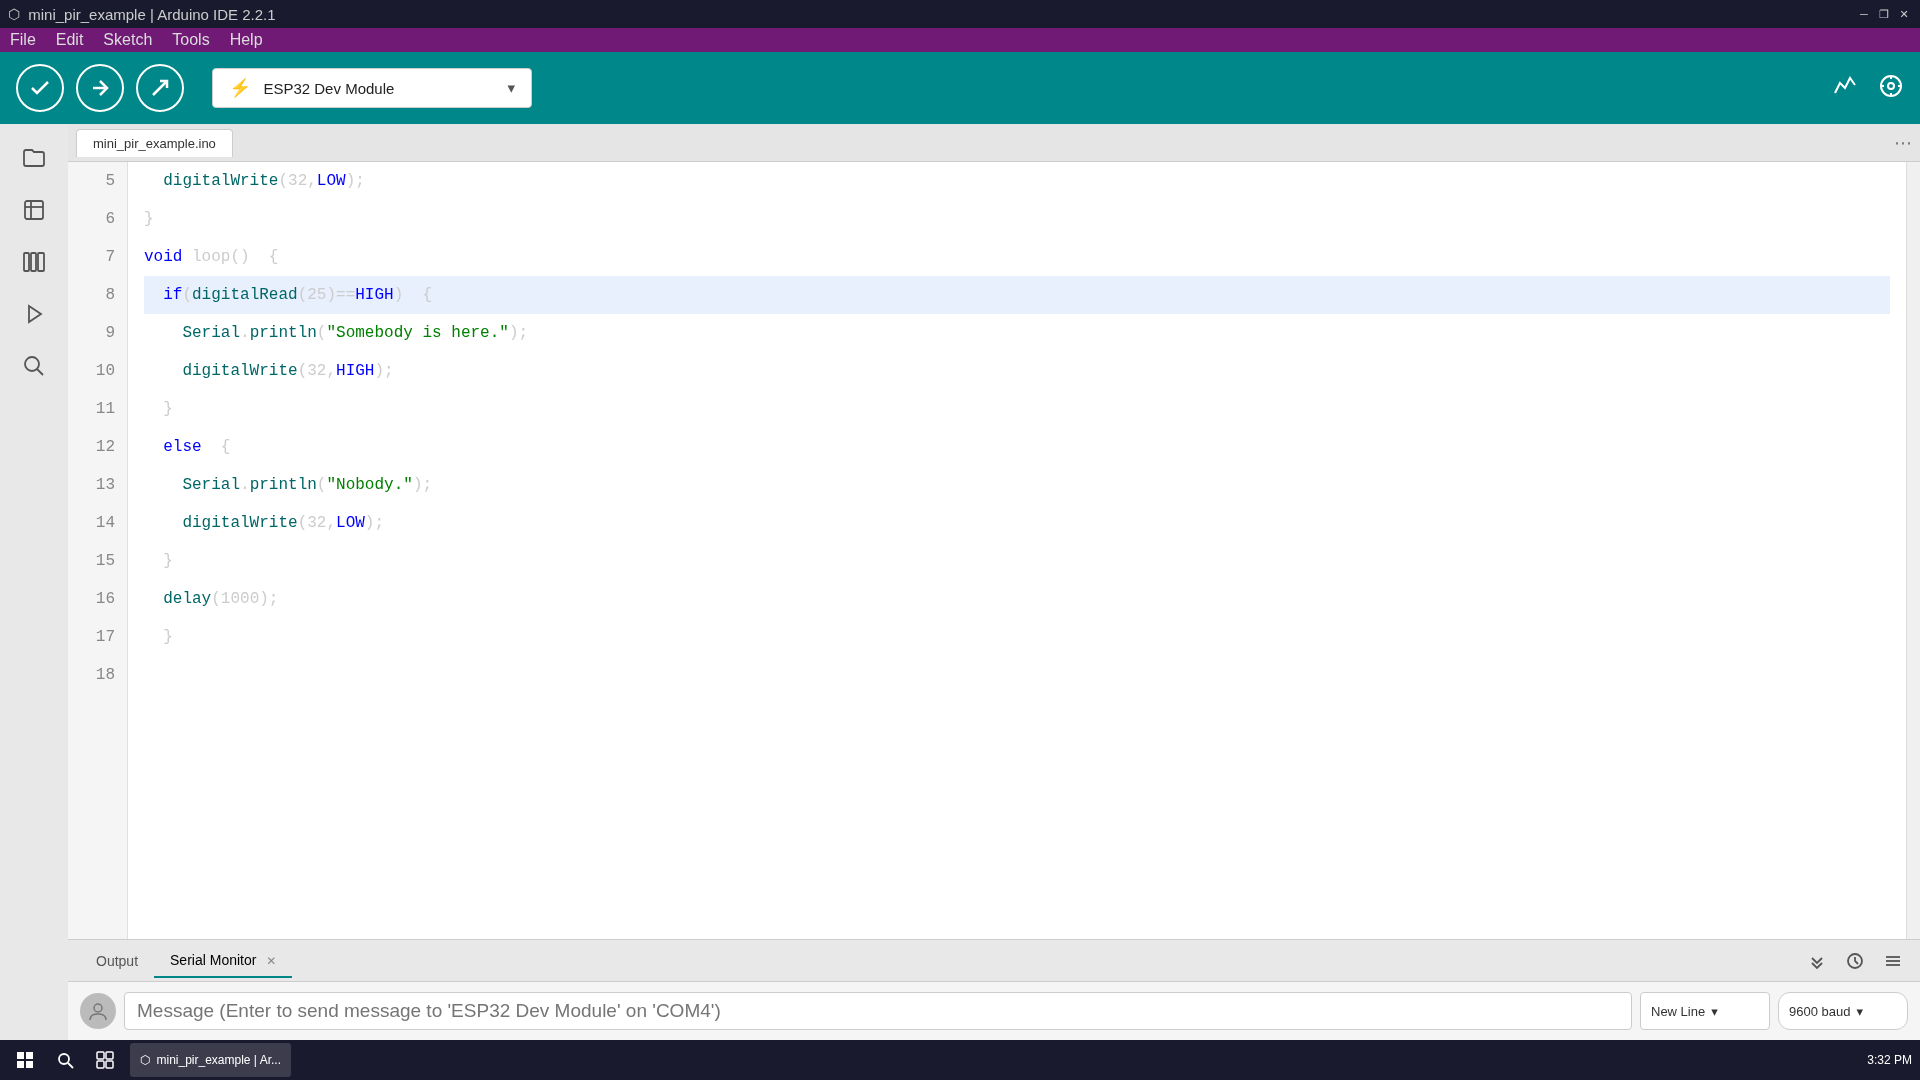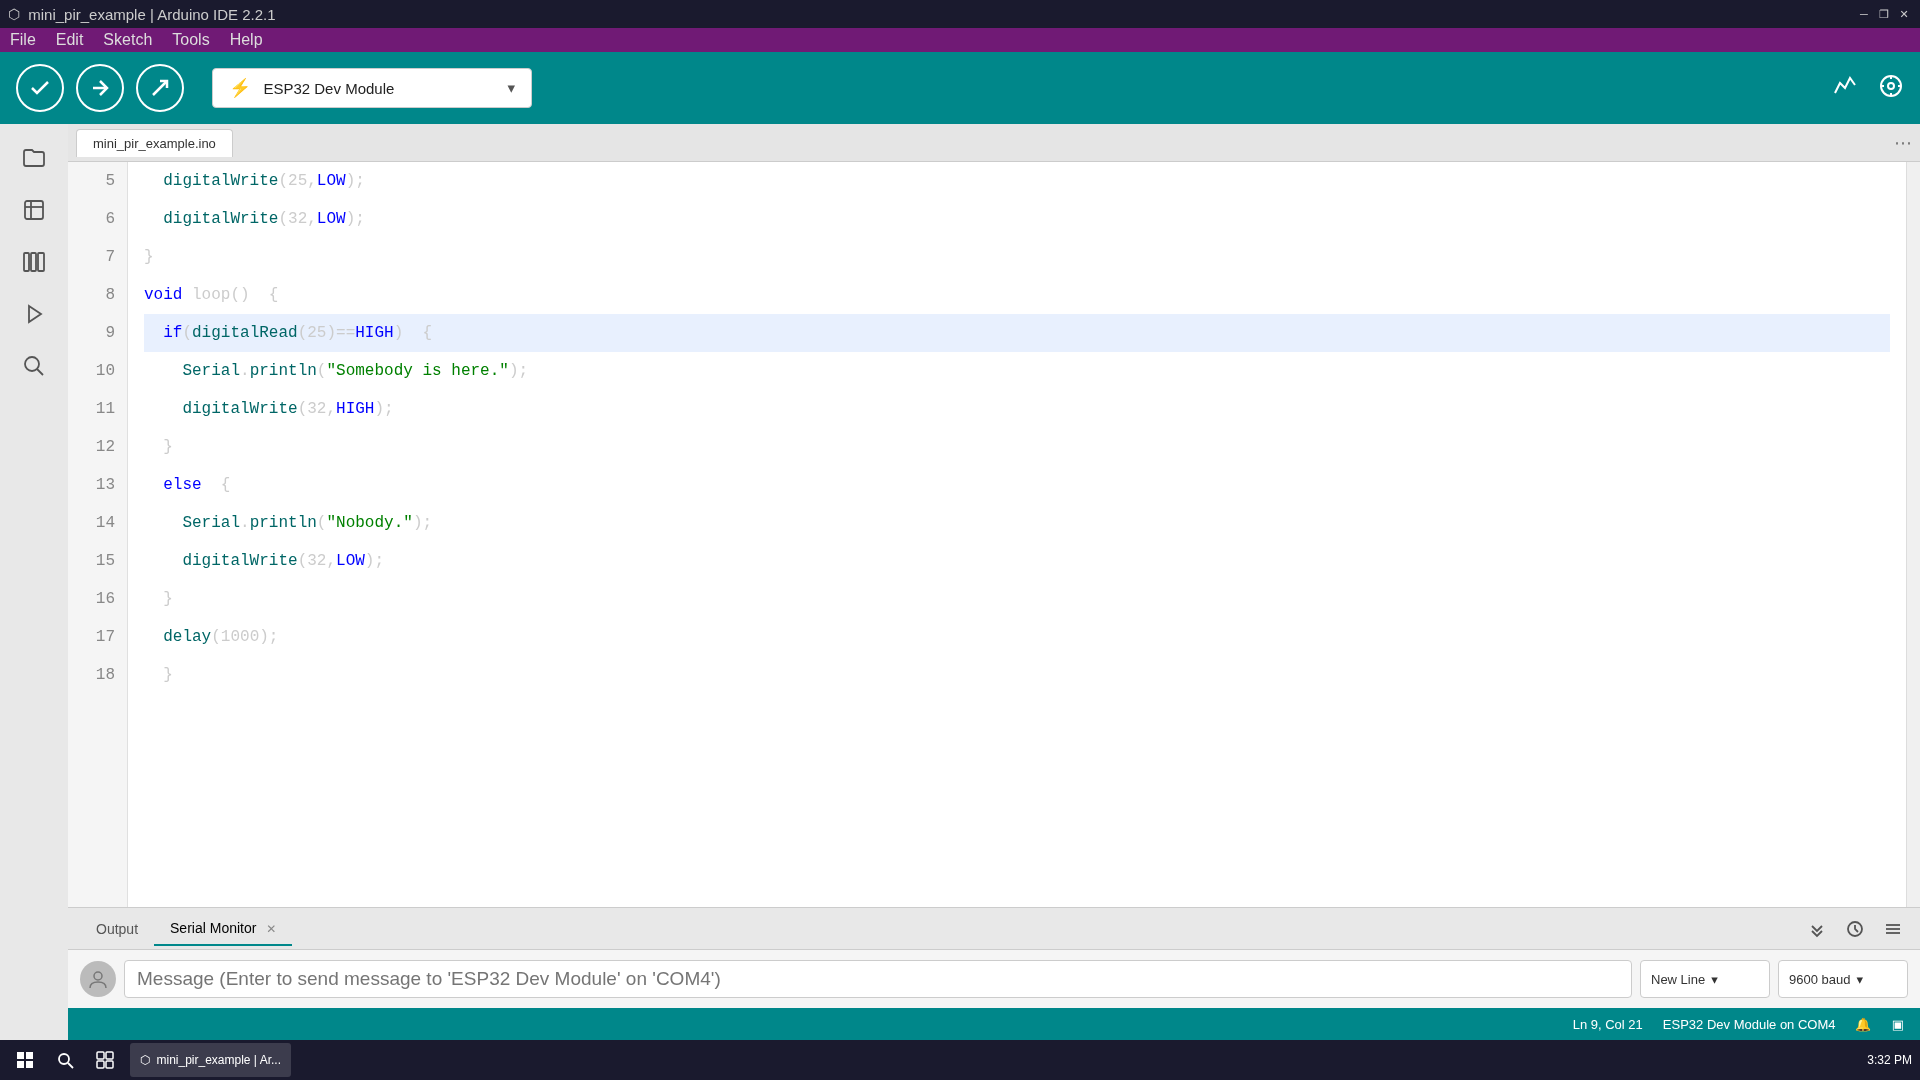--- a/index.html
+++ b/index.html
@@ -259,21 +259,21 @@
       font-size: 13px;
       background: white;
       color: #333;
       cursor: pointer;
       display: flex; align-items: center; gap: 6px;
       min-width: 130px;
     }
     .baud-dropdown {
       height: 38px;
       border: 1px solid #ccc;
-      border-radius: 4px;
+      border-radius: 12px;
       padding: 0 10px;
       font-size: 13px;
       background: white;
       color: #333;
       cursor: pointer;
       display: flex; align-items: center; gap: 6px;
       min-width: 130px;
     }
 
     
@@ -457,21 +457,20 @@
           <div style="line-height: 38px;">11</div>
           <div style="line-height: 38px;">12</div>
           <div style="line-height: 38px;">13</div>
           <div style="line-height: 38px;">14</div>
           <div style="line-height: 38px;">15</div>
           <div style="line-height: 38px;">16</div>
           <div style="line-height: 38px;">17</div>
           <div style="line-height: 38px;">18</div>
         </div>
       <div class="code-content" id="code-content">
-          <div class="code-line">  <span class="fn">digitalWrite</span>(25,<span class="kw">LOW</span>);</div>
           <div class="code-line">  <span class="fn">digitalWrite</span>(32,<span class="kw">LOW</span>);</div>
           <div class="code-line">}</div>
           <div class="code-line"><span class="kw">void</span> loop()  {</div>
           <div class="code-line highlighted">  <span class="kw">if</span>(<span class="fn">digitalRead</span>(25)==<span class="kw">HIGH</span>)  {</div>
           <div class="code-line">    <span class="fn">Serial</span>.<span class="fn">println</span>(<span class="str">"Somebody is here."</span>);</div>
           <div class="code-line">    <span class="fn">digitalWrite</span>(32,<span class="kw">HIGH</span>);</div>
           <div class="code-line">  }</div>
           <div class="code-line">  <span class="kw">else</span>  {</div>
           <div class="code-line">    <span class="fn">Serial</span>.<span class="fn">println</span>(<span class="str">"Nobody."</span>);</div>
           <div class="code-line">    <span class="fn">digitalWrite</span>(32,<span class="kw">LOW</span>);</div>
@@ -524,28 +523,20 @@
           <span>New Line</span>
           <span>▾</span>
         </div>
         <div class="baud-dropdown">
           <span>9600 baud</span>
           <span>▾</span>
         </div>
       </div>
     </div>
 
-    <div class="status-bar">
-      <div class="status-bar-right">
-        <span>Ln 9, Col 21</span>
-        <span>ESP32 Dev Module on COM4</span>
-        <span>🔔</span>
-        <span>▣</span>
-      </div>
-    </div>
 
   </div>
 </div>
 
 <div class="taskbar">
   <div class="taskbar-start">
     <div class="taskbar-btn">
       <svg width="18" height="18" viewBox="0 0 18 18" fill="white">
         <rect x="1" y="1" width="7" height="7"></rect>
         <rect x="10" y="1" width="7" height="7"></rect>

